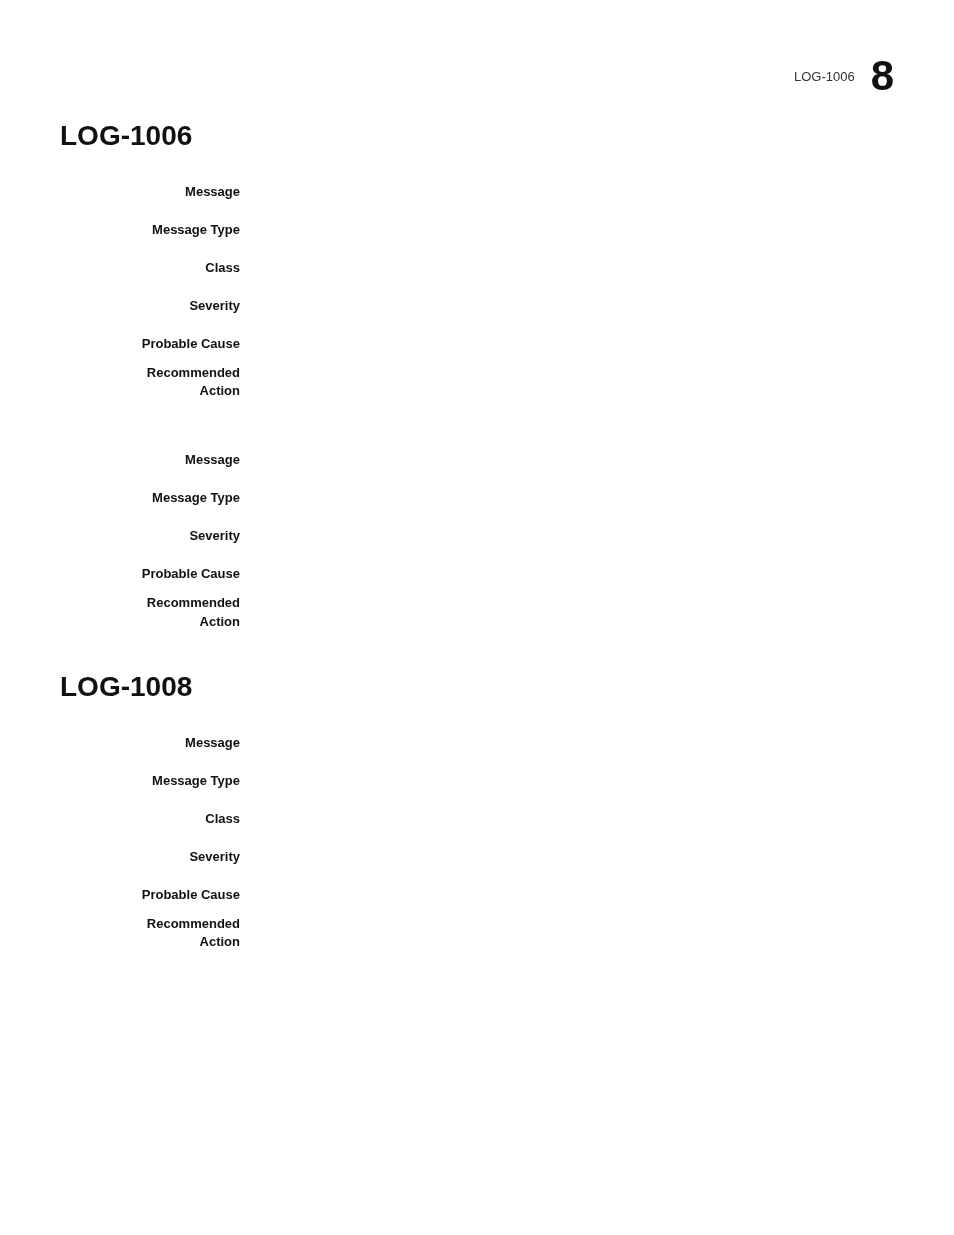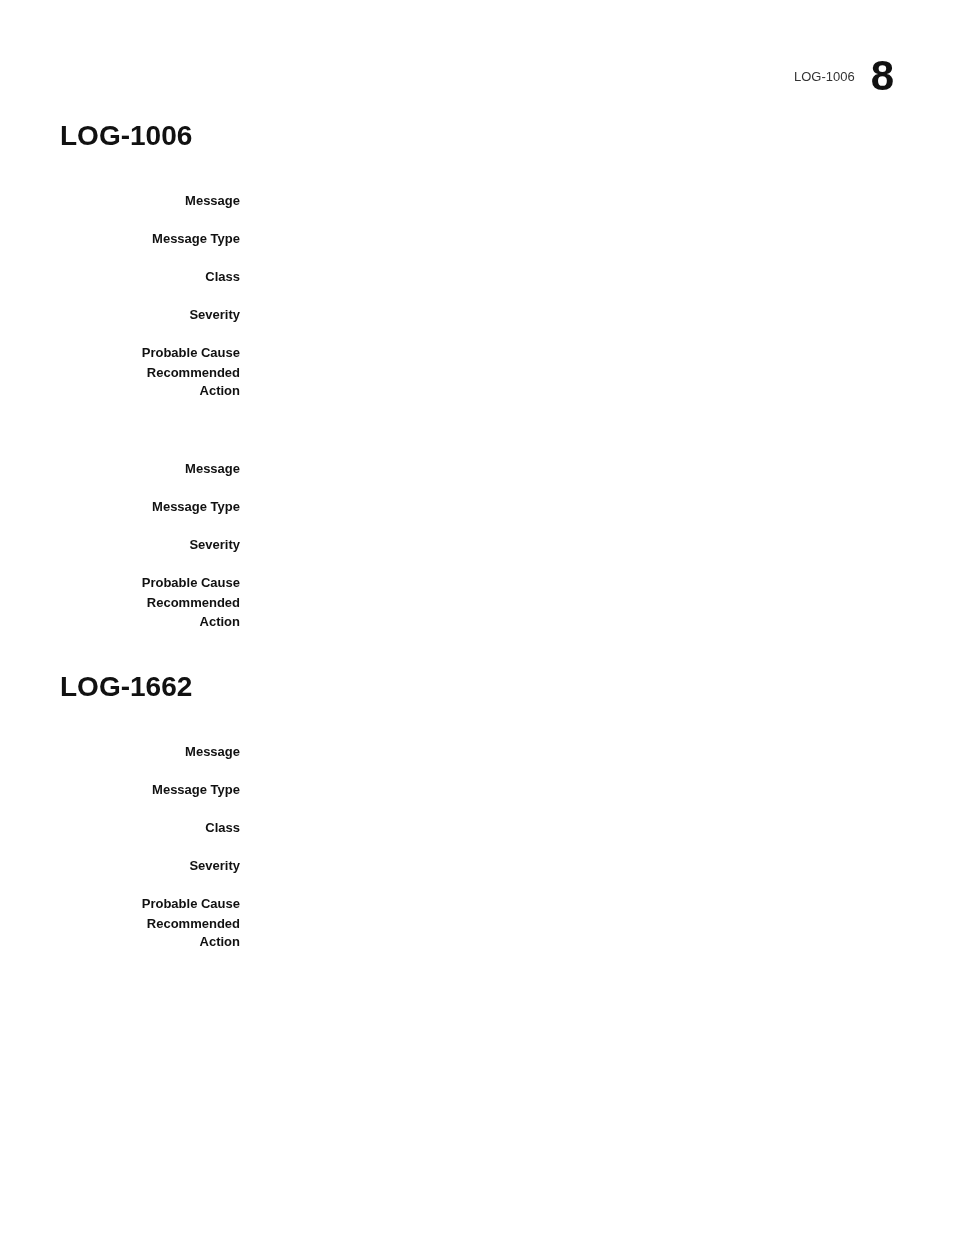--- a/index.html
+++ b/index.html
@@ -53,21 +53,21 @@
     }
 
     .log-fields {
       margin-left: 20px;
     }
 
     .field-row {
       display: flex;
       margin-bottom: 0px;
       min-height: 38px;
-      align-items: flex-end;
+      align-items: center;
     }
 
     .field-label {
       width: 180px;
       min-width: 180px;
       text-align: right;
       font-size: 13px;
       font-weight: bold;
       color: #111;
       padding-right: 20px;
@@ -157,21 +157,21 @@
       <div class="field-row">
         <div class="field-label" style="white-space: pre-line;">Recommended
 Action</div>
         <div class="field-value"></div>
       </div>
 
     </div>
   </div>
 
   <div class="log-section">
-    <div class="log-title">LOG-1662</div>
+    <div class="log-title">LOG-1008</div>
     <div class="log-fields">
 
       <div class="field-row">
         <div class="field-label">Message</div>
         <div class="field-value"></div>
       </div>
 
       <div class="field-row">
         <div class="field-label">Message Type</div>
         <div class="field-value"></div>

